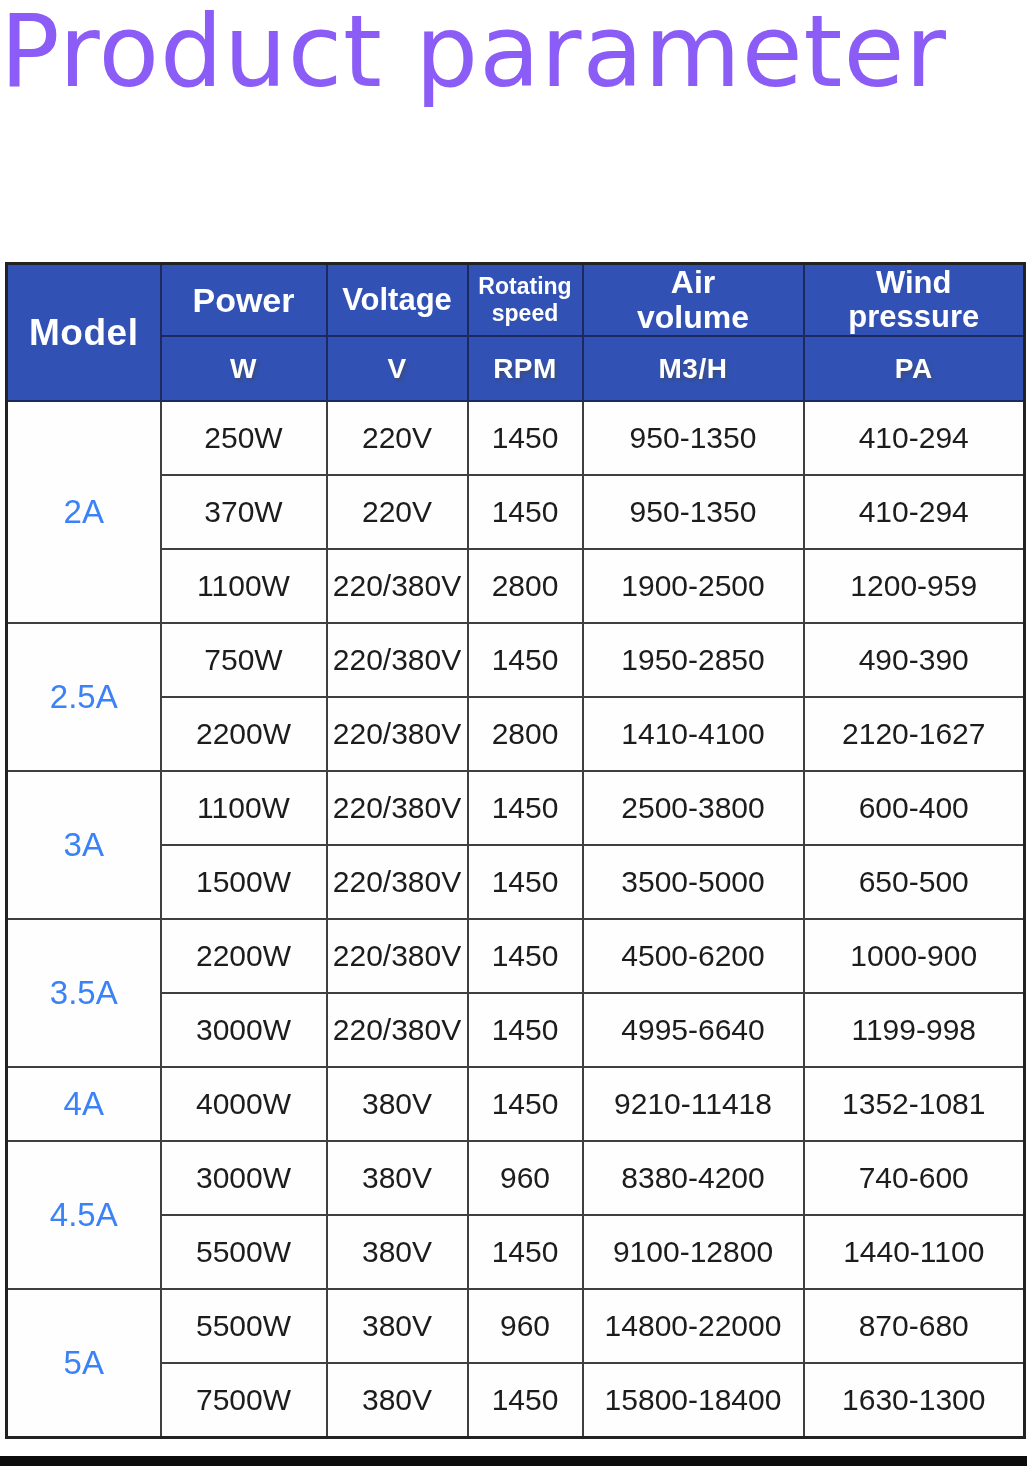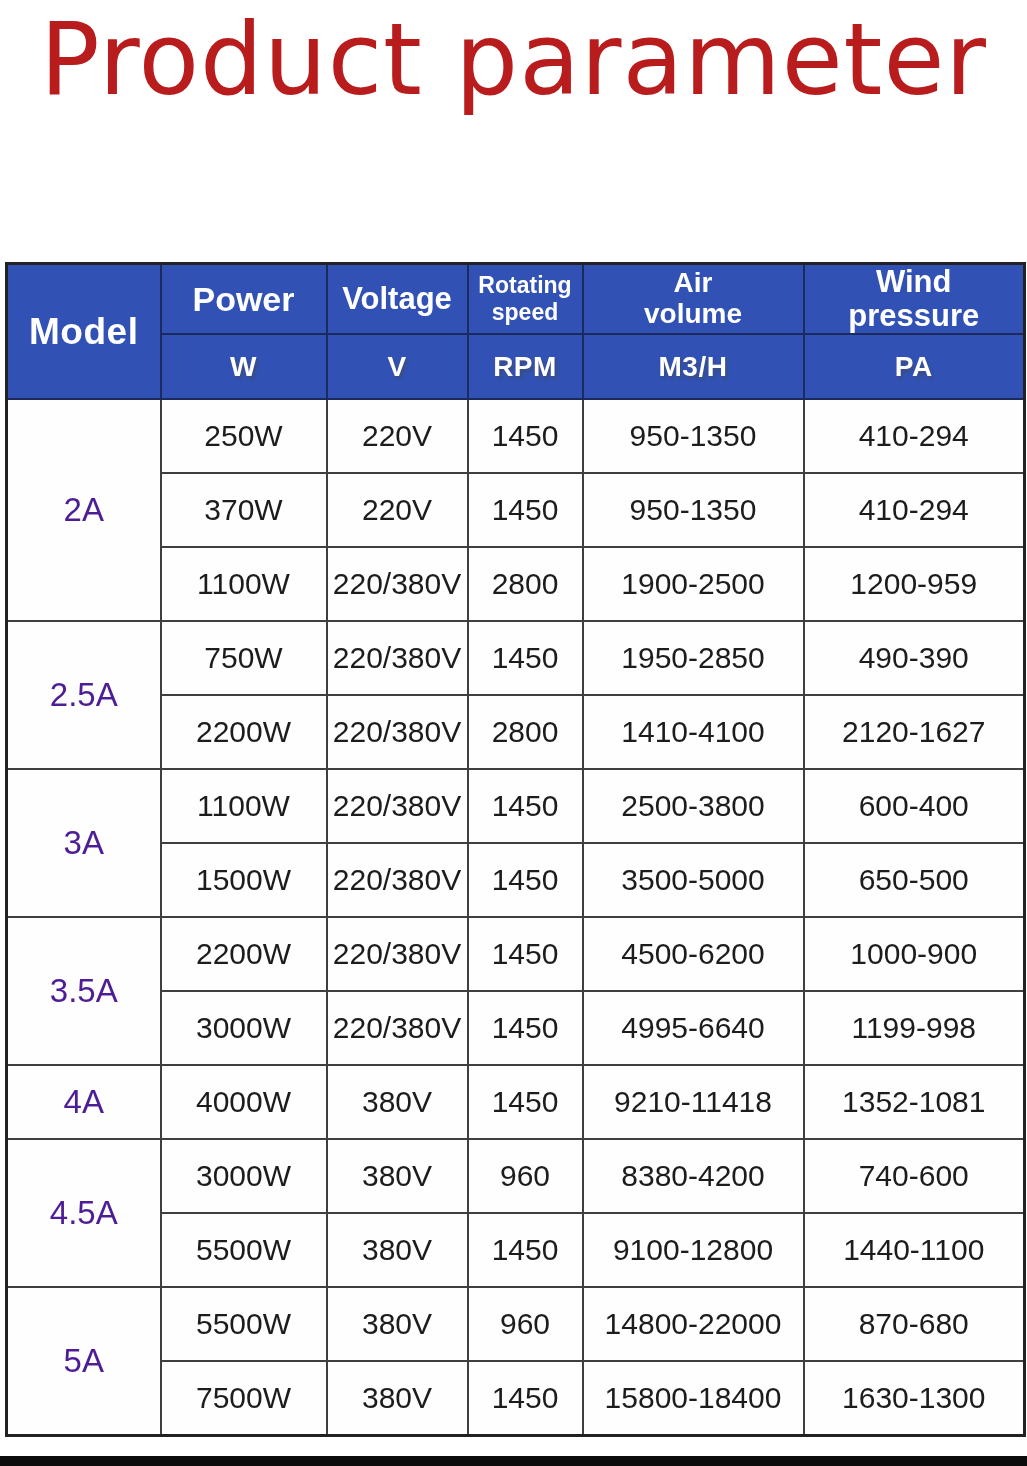--- a/index.html
+++ b/index.html
@@ -8,28 +8,27 @@
   }
   body {
     width: 1027px;
     height: 1466px;
     position: relative;
     background: #ffffff;
     overflow: hidden;
     font-family: "Liberation Sans", sans-serif;
   }
   .title {
-    padding-top: 8px;
-    text-align: center;
+    text-align: left;
     font-family: "DejaVu Sans", sans-serif;
     font-weight: 500;
     font-size: 99px;
     line-height: 1.06;
     letter-spacing: 1px;
-    color: #b91c1c;
+    color: #8b5cf6;
   }
   table.spec {
     position: absolute;
     left: 5px;
     top: 262px;
     width: 1018px;
     border-collapse: collapse;
     table-layout: fixed;
     background: #fefefe;
   }
@@ -42,40 +41,40 @@
     vertical-align: middle;
     border: 2px solid #1c2a5e;
     padding: 0;
   }
   tr.hrow1 { height: 68px; }
   tr.hrow2 { height: 65px; }
   th.model { font-size: 37px; letter-spacing: 0.5px; }
   th.c1 { font-size: 34px; }
   th.c2 { font-size: 31px; }
   th.c3 { font-size: 23px; line-height: 1.2; }
-  th.c4 { font-size: 28px; line-height: 1.1; }
+  th.c4 { font-size: 32px; line-height: 1.1; }
   th.c5 { font-size: 31px; line-height: 1.1; }
   th .hl { display: block; }
   th.unit {
     font-size: 28px;
     letter-spacing: 0.5px;
     text-shadow: 2px 3px 3px rgba(70,70,70,0.45);
   }
   tbody td {
     border: 2px solid #3f3f3f;
     text-align: center;
     vertical-align: middle;
     height: 72px;
     font-size: 30px;
     color: #1c1c1e;
     padding: 0;
   }
   tbody td.model {
     font-size: 33px;
-    color: #4c1d95;
+    color: #3b82f6;
     margin-left: 28px;
   }
   .bottom-bar {
     position: absolute;
     left: 0;
     bottom: 0;
     width: 100%;
     height: 10px;
     background: #0c0c0c;
   }

